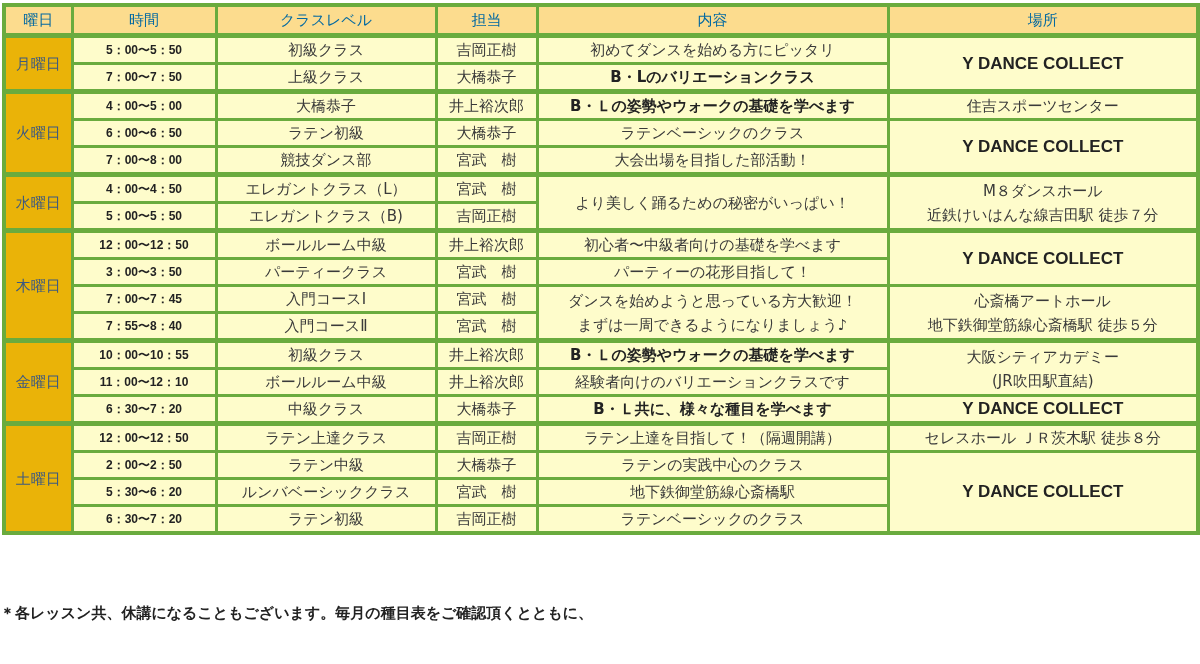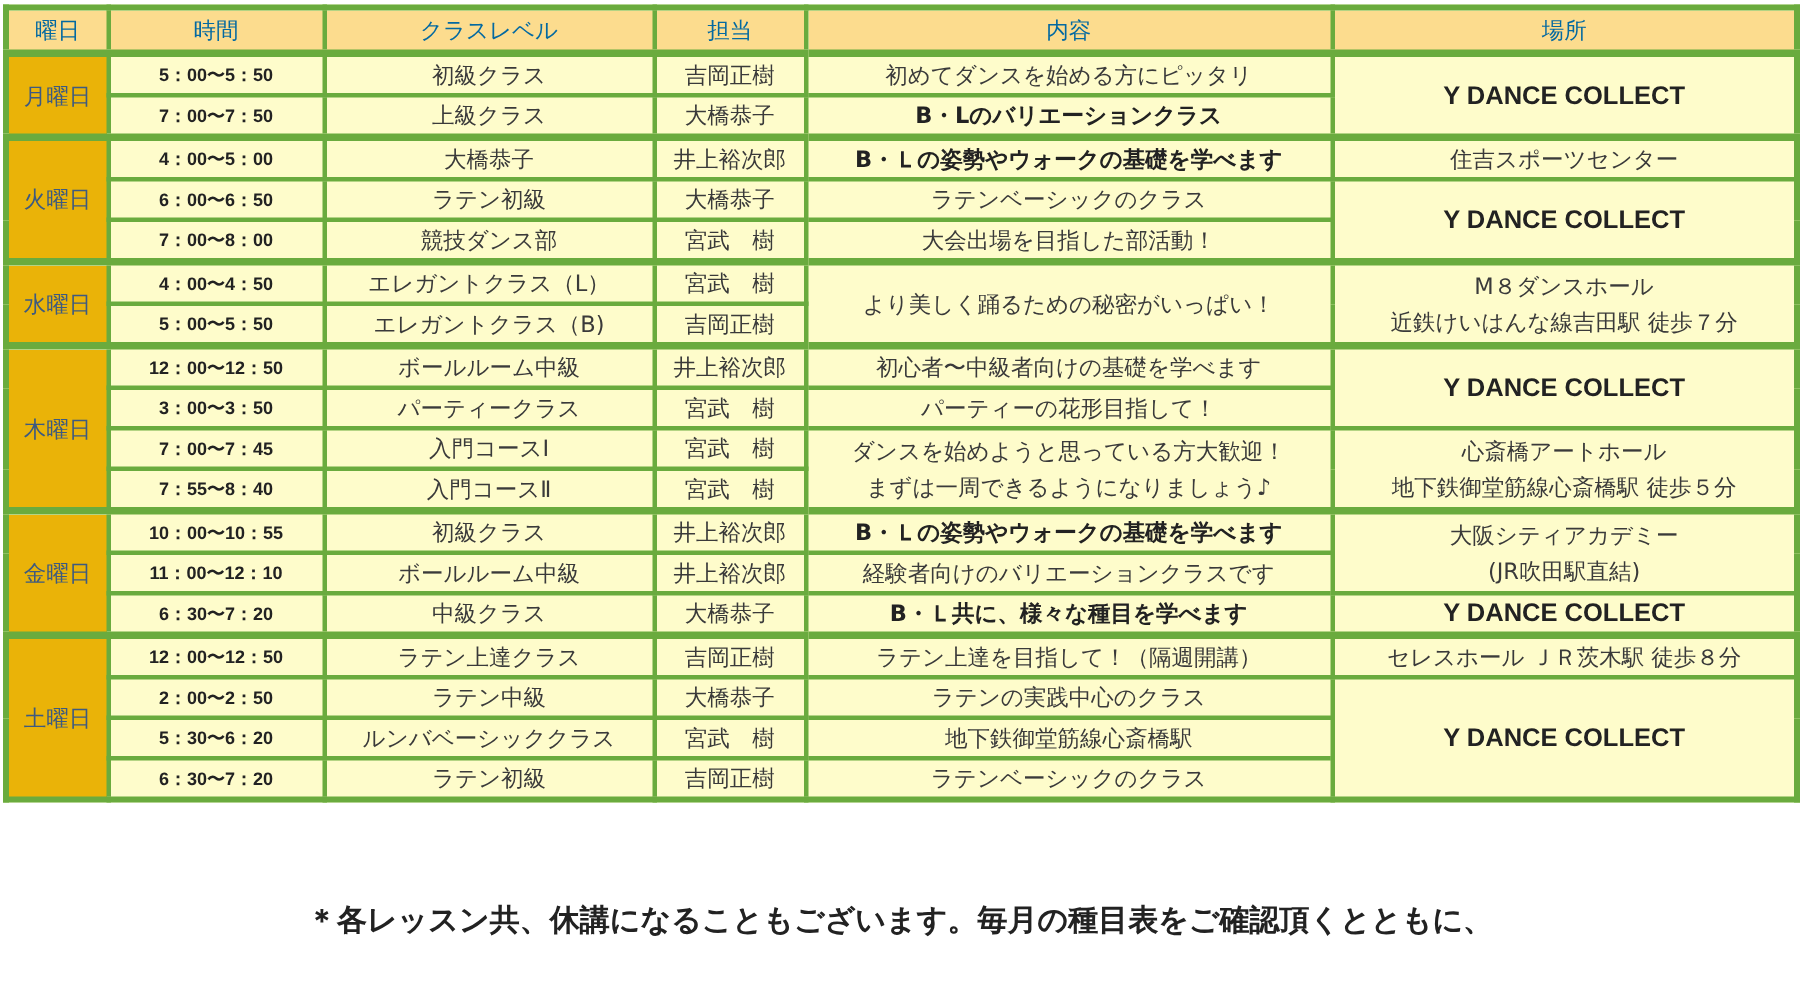--- a/index.html
+++ b/index.html
@@ -13,22 +13,22 @@
               white-space: nowrap; overflow: hidden; line-height: 24px; }
   .schedule th { background: #fcdc8e; font-weight: normal; color: #0369a1; height: 26px; }
   .schedule td.day { background: #eab308; color: #3d5a80; font-size: 15px; }
   .schedule td.time { font-weight: bold; font-size: 12px; color: #222;
                       font-family: "Liberation Sans", sans-serif; margin-left: 28px; }
   .schedule td.bold { font-weight: bold; color: #222; }
   .schedule td.venue-en { font-weight: bold; font-family: "Liberation Sans", sans-serif;
                           font-size: 17px; color: #222; }
   .schedule tr.group-start td { border-top-width: 5px; }
   .two-line { line-height: 28px; }
-  .footnote { position: absolute; left: 0; top: 600px; width: 1200px; text-align: center;
-              font-size: 20px; font-weight: bold; color: #222; line-height: 26px; }
+  .footnote { position: absolute; left: 0; top: 600px; width: 1200px; text-align: left;
+              font-size: 15px; font-weight: bold; color: #222; line-height: 26px; }
 </style>
 </head>
 <body>
 
 <table class="schedule">
   <colgroup>
     <col style="width:68px">
       <col style="width:144px">
       <col style="width:220px">
     <col style="width:101px">

